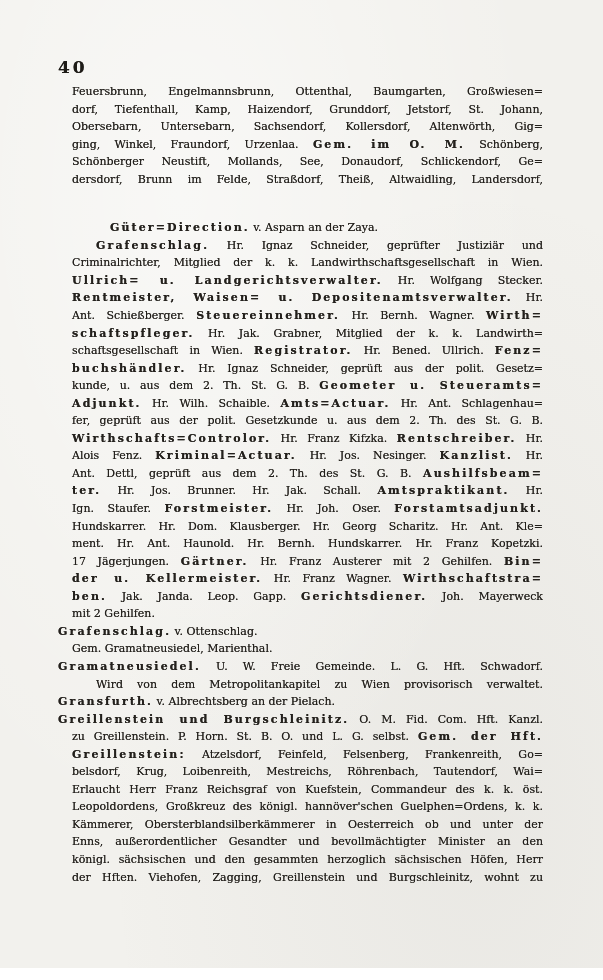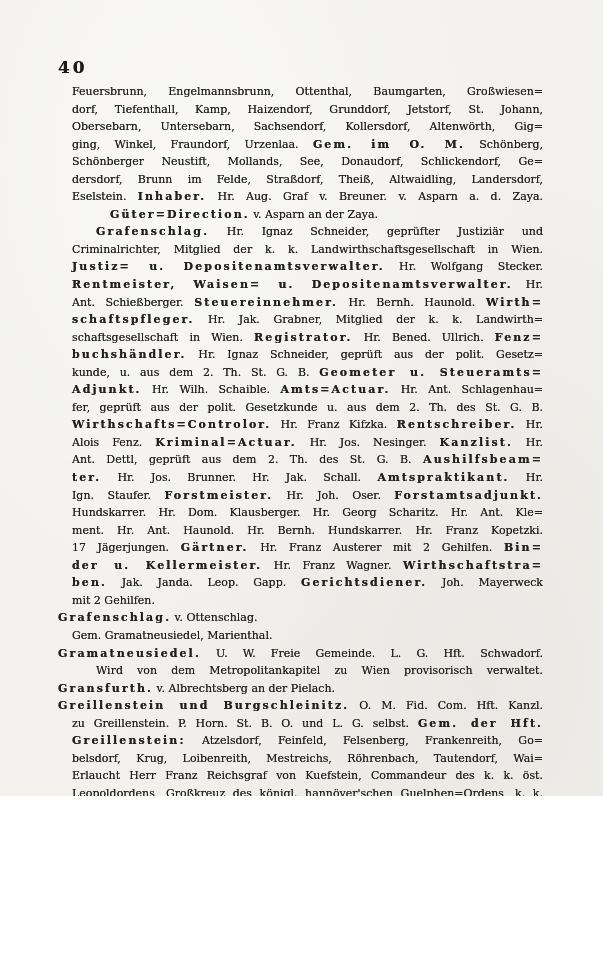--- a/index.html
+++ b/index.html
@@ -1,18 +1,18 @@
 <!DOCTYPE html>
 <html><head>
 <meta charset="utf-8">
 <style>
   html,body{margin:0;padding:0;}
   .page{
     position:relative;
-    width:603px;height:796px;
+    width:603px;height:968px;
     background:
       radial-gradient(ellipse at 30% 20%, rgba(255,255,255,0.5), rgba(0,0,0,0) 60%),
       radial-gradient(ellipse at 80% 85%, rgba(120,115,105,0.07), rgba(0,0,0,0) 55%),
       #f2f1ed;
     overflow:hidden;
     font-family:"DejaVu Serif","Liberation Serif",serif;
     color:#23201c;
   }
   .pagenum{
     position:absolute;
@@ -37,46 +37,45 @@
   }
   .line.just{
     white-space:normal;
     text-align:justify;
     text-align-last:justify;
     word-spacing:0.5px;
   }
   .ind-entry{padding-left:0;}
   .ind-cont{padding-left:14px;}
   .ind-par{padding-left:38px;}
-  .ind-gdir{padding-left:52px;}
+  .ind-gdir{padding-left:52px;margin-top:31px;}
   .gesperrt{
     font-weight:bold;
     letter-spacing:2.1px;
     word-spacing:2px;
   }
 </style>
 </head>
 <body>
 
 <div class="page">
   <div class="pagenum">40</div>
   <div class="textblock">
       <div class="line ind-cont just"><span>Feuersbrunn, Engelmannsbrunn, Ottenthal, Baumgarten, Großwiesen=</span></div>
       <div class="line ind-cont just"><span>dorf, Tiefenthall, Kamp, Haizendorf, Grunddorf, Jetstorf, St. Johann,</span></div>
       <div class="line ind-cont just"><span>Obersebarn, Untersebarn, Sachsendorf, Kollersdorf, Altenwörth, Gig=</span></div>
       <div class="line ind-cont just"><span>ging, Winkel, Fraundorf, Urzenlaa. </span><span class="gesperrt">Gem. im O. M.</span><span> Schönberg,</span></div>
       <div class="line ind-cont just"><span>Schönberger Neustift, Mollands, See, Donaudorf, Schlickendorf, Ge=</span></div>
       <div class="line ind-cont just"><span>dersdorf, Brunn im Felde, Straßdorf, Theiß, Altwaidling, Landersdorf,</span></div>
-      <div class="line ind-cont just"><span>Eselstein. </span><span class="gesperrt">Inhaber.</span><span> Hr. Aug. Graf v. Breuner. v. Asparn a. d. Zaya.</span></div>
       <div class="line ind-gdir"><span class="gesperrt">Güter=Direction.</span><span> v. Asparn an der Zaya.</span></div>
       <div class="line ind-par just"><span class="gesperrt">Grafenschlag.</span><span> Hr. Ignaz Schneider, geprüfter Justiziär und</span></div>
       <div class="line ind-cont just"><span>Criminalrichter, Mitglied der k. k. Landwirthschaftsgesellschaft in Wien.</span></div>
-      <div class="line ind-cont just"><span class="gesperrt">Justiz= u. Depositenamtsverwalter.</span><span> Hr. Wolfgang Stecker.</span></div>
+      <div class="line ind-cont just"><span class="gesperrt">Ullrich= u. Landgerichtsverwalter.</span><span> Hr. Wolfgang Stecker.</span></div>
       <div class="line ind-cont just"><span class="gesperrt">Rentmeister, Waisen= u. Depositenamtsverwalter.</span><span> Hr.</span></div>
-      <div class="line ind-cont just"><span>Ant. Schießberger. </span><span class="gesperrt">Steuereinnehmer.</span><span> Hr. Bernh. Haunold. </span><span class="gesperrt">Wirth=</span></div>
+      <div class="line ind-cont just"><span>Ant. Schießberger. </span><span class="gesperrt">Steuereinnehmer.</span><span> Hr. Bernh. Wagner. </span><span class="gesperrt">Wirth=</span></div>
       <div class="line ind-cont just"><span class="gesperrt">schaftspfleger.</span><span> Hr. Jak. Grabner, Mitglied der k. k. Landwirth=</span></div>
       <div class="line ind-cont just"><span>schaftsgesellschaft in Wien. </span><span class="gesperrt">Registrator.</span><span> Hr. Bened. Ullrich. </span><span class="gesperrt">Fenz=</span></div>
       <div class="line ind-cont just"><span class="gesperrt">buchshändler.</span><span> Hr. Ignaz Schneider, geprüft aus der polit. Gesetz=</span></div>
       <div class="line ind-cont just"><span>kunde, u. aus dem 2. Th. St. G. B. </span><span class="gesperrt">Geometer u. Steueramts=</span></div>
       <div class="line ind-cont just"><span class="gesperrt">Adjunkt.</span><span> Hr. Wilh. Schaible. </span><span class="gesperrt">Amts=Actuar.</span><span> Hr. Ant. Schlagenhau=</span></div>
       <div class="line ind-cont just"><span>fer, geprüft aus der polit. Gesetzkunde u. aus dem 2. Th. des St. G. B.</span></div>
       <div class="line ind-cont just"><span class="gesperrt">Wirthschafts=Controlor.</span><span> Hr. Franz Kifzka. </span><span class="gesperrt">Rentschreiber.</span><span> Hr.</span></div>
       <div class="line ind-cont just"><span>Alois Fenz. </span><span class="gesperrt">Kriminal=Actuar.</span><span> Hr. Jos. Nesinger. </span><span class="gesperrt">Kanzlist.</span><span> Hr.</span></div>
       <div class="line ind-cont just"><span>Ant. Dettl, geprüft aus dem 2. Th. des St. G. B. </span><span class="gesperrt">Aushilfsbeam=</span></div>
       <div class="line ind-cont just"><span class="gesperrt">ter.</span><span> Hr. Jos. Brunner. Hr. Jak. Schall. </span><span class="gesperrt">Amtspraktikant.</span><span> Hr.</span></div>

